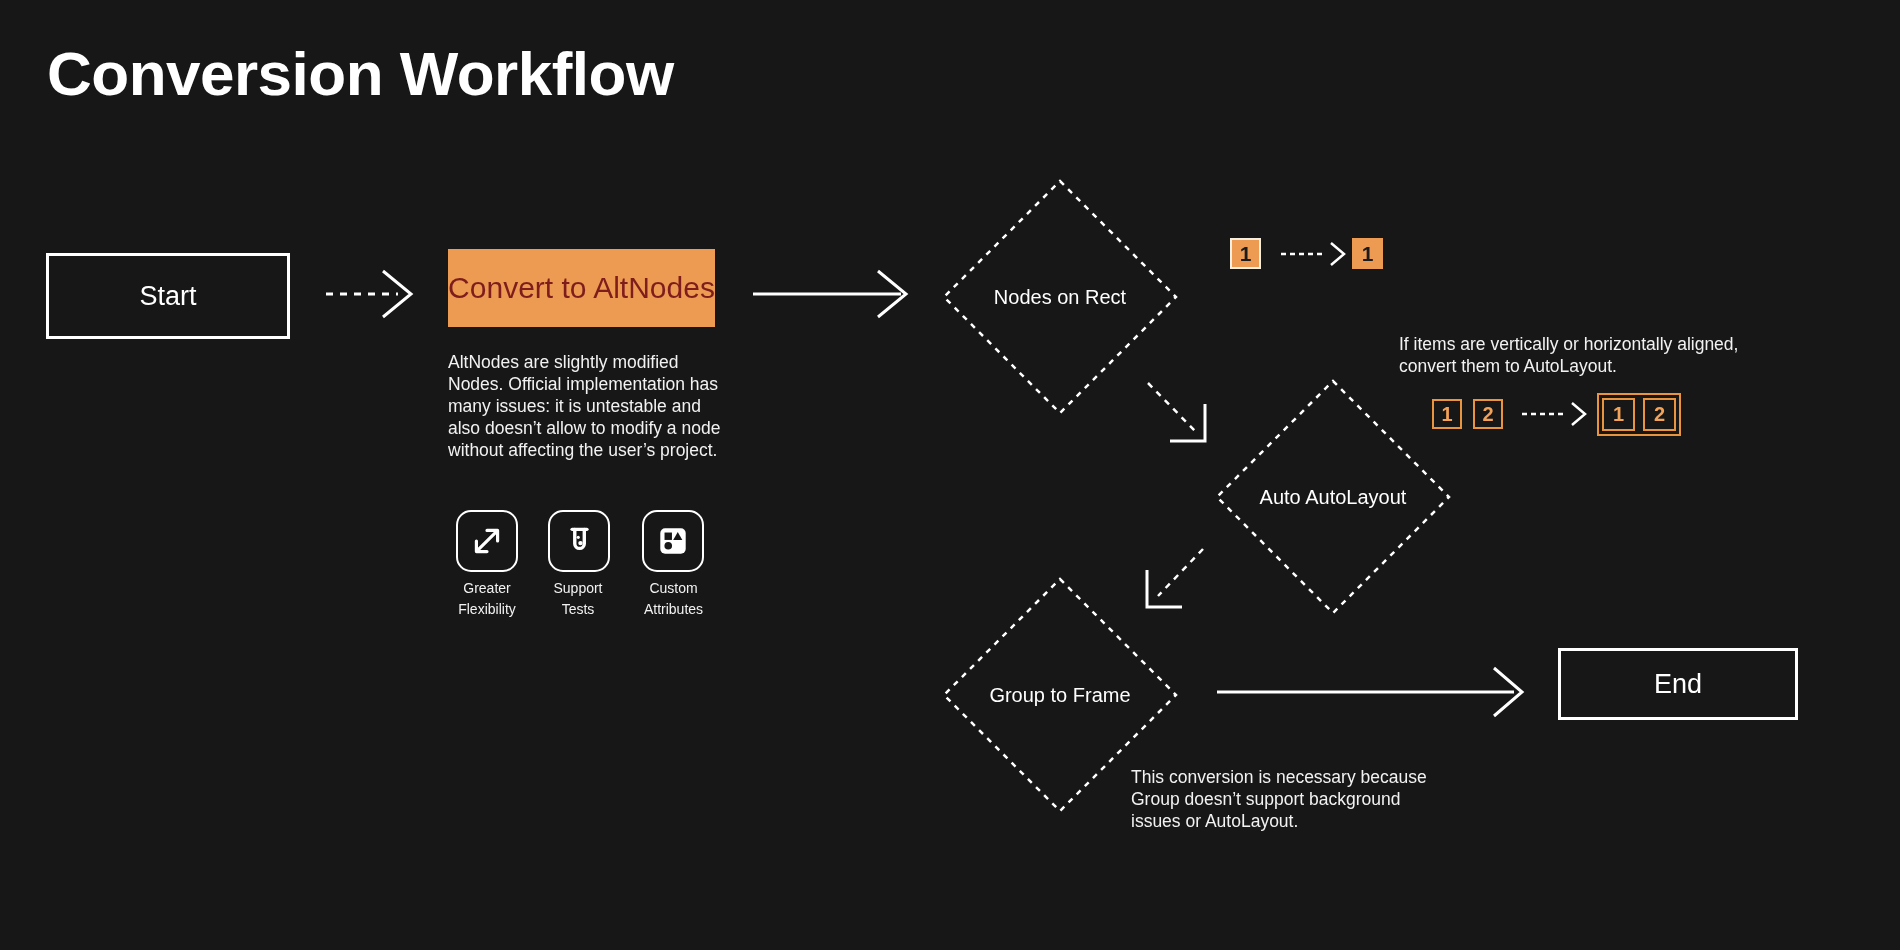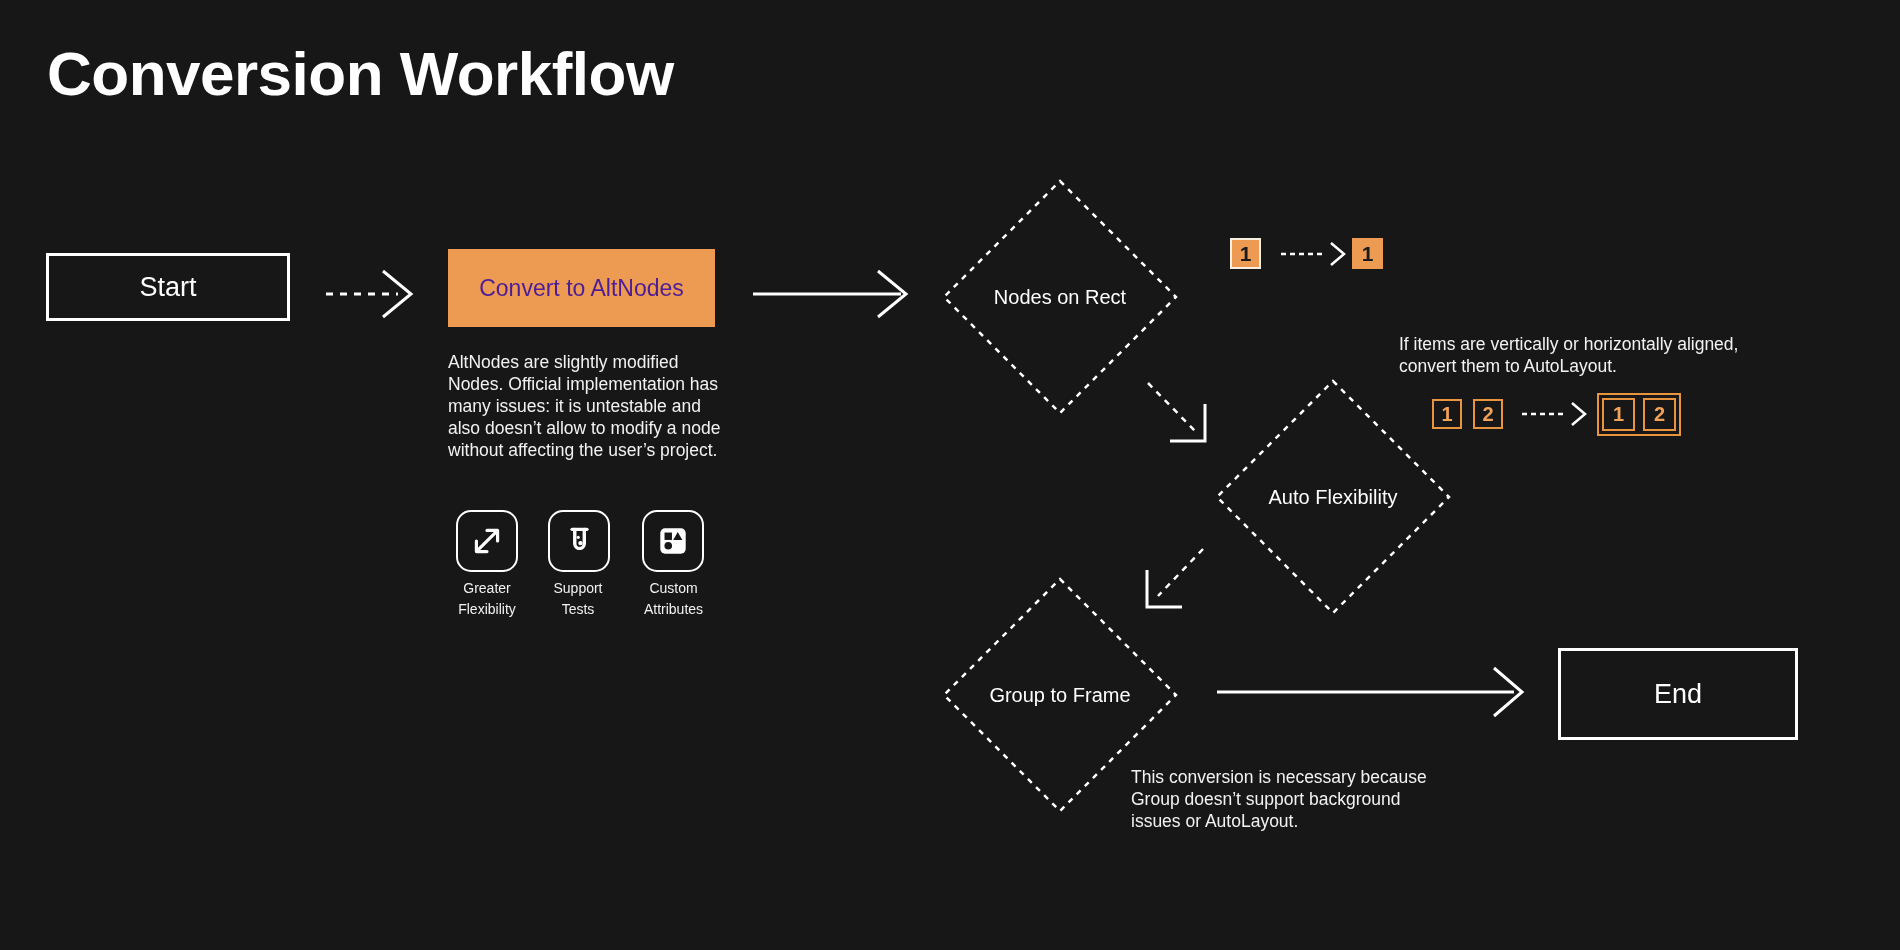--- a/index.html
+++ b/index.html
@@ -5,21 +5,21 @@
   html,body{margin:0;padding:0;background:#171717;}
   .canvas{
     position:relative;width:1900px;height:950px;background:#171717;
     font-family:"Liberation Sans",sans-serif;color:#fff;overflow:hidden;
   }
   .abs{position:absolute;box-sizing:border-box;}
   .page-title{font-size:62px;font-weight:800;letter-spacing:-0.5px;color:#fff;white-space:nowrap;}
   .flow-svg{position:absolute;left:0;top:0;width:1900px;height:950px;pointer-events:none;}
   .node{display:flex;align-items:center;justify-content:center;text-align:center;}
   .rect-node{border:3px solid #fff;font-size:27px;color:#fff;background:transparent;}
-  .fill-node{background:#ED9B52;color:#4c1d95;font-size:23px;font-weight:500;}
+  .fill-node{background:#ED9B52;color:#7f1d1d;font-size:30px;font-weight:500;}
   .diamond-label{font-size:20px;line-height:30px;text-align:center;color:#fff;}
   .para{font-size:17.5px;line-height:22px;color:#f2f2f2;}
   .icon-box{
     width:62px;height:62px;border:2.5px solid #fff;border-radius:15px;
     display:flex;align-items:center;justify-content:center;background:transparent;
   }
   .icon-label{font-size:14px;line-height:21px;text-align:center;color:#f2f2f2;}
   .md-sq-fill{
     width:31px;height:31px;background:#ED9B52;display:flex;align-items:center;justify-content:center;
     font-size:21px;font-weight:700;color:#1b1b1b;
@@ -78,21 +78,21 @@
     </g>
 
     <g stroke="#fff" fill="none">
       <line x1="1522" y1="414" x2="1565" y2="414" stroke-width="2.5" stroke-dasharray="5 4"></line>
       <polyline points="1572,403 1585,414 1572,425" stroke-width="2.5"></polyline>
     </g>
   </svg>
 
   <div class="abs page-title" style="left:47px;top:38px;">Conversion Workflow</div>
 
-  <div class="abs node rect-node" style="left:46px;top:253px;width:244px;height:68px;">
+  <div class="abs node rect-node" style="left:46px;top:253px;width:244px;height:86px;">
     <span>Start</span>
   </div>
 
   <div class="abs node fill-node" style="left:448px;top:249px;width:267px;height:78px;">
     <span>Convert to AltNodes</span>
   </div>
 
   <div class="abs para" style="left:448px;top:351px;width:284px;">AltNodes are slightly modified Nodes. Official implementation has many issues: it is untestable and also doesn’t allow to modify a node without affecting the user’s project.</div>
 
   <div class="abs icon-box" style="left:456px;top:510px;">
@@ -127,21 +127,21 @@
   <div class="abs diamond-label" style="left:950px;top:282px;width:220px;">Nodes on Rect</div>
 
 
   <div class="abs md-sq-fill bordered" style="left:1230px;top:238px;">
     <span>1</span>
   </div>
   <div class="abs md-sq-fill" style="left:1352px;top:238px;">
     <span>1</span>
   </div>
 
-  <div class="abs diamond-label" style="left:1198px;top:482px;width:270px;">Auto Flexibility</div>
+  <div class="abs diamond-label" style="left:1198px;top:482px;width:270px;">Auto AutoLayout</div>
 
   <div class="abs para" style="left:1399px;top:333px;width:345px;">If items are vertically or horizontally aligned, convert them to AutoLayout.</div>
 
   <div class="abs md-sq-outline" style="left:1432px;top:399px;">
     <span>1</span>
   </div>
   <div class="abs md-sq-outline" style="left:1473px;top:399px;">
     <span>2</span>
   </div>
   <div class="abs md-container" style="left:1597px;top:393px;">
@@ -150,17 +150,17 @@
     </div>
     <div class="md-sq-outline">
       <span>2</span>
     </div>
   </div>
 
   <div class="abs diamond-label" style="left:945px;top:680px;width:230px;">Group to Frame</div>
 
   <div class="abs para" style="left:1131px;top:766px;width:300px;">This conversion is necessary because Group doesn’t support background issues or AutoLayout.</div>
 
-  <div class="abs node rect-node" style="left:1558px;top:648px;width:240px;height:92px;">
+  <div class="abs node rect-node" style="left:1558px;top:648px;width:240px;height:72px;">
     <span>End</span>
   </div>
 
 </div>
 
 </body></html>

